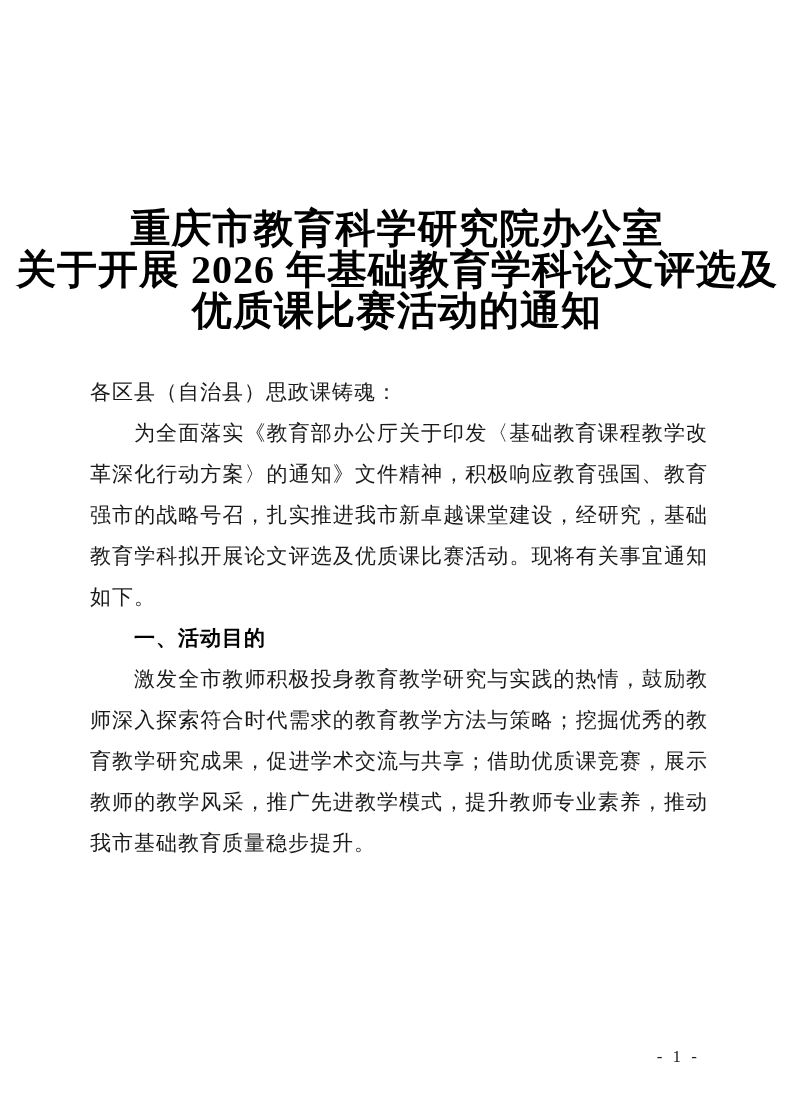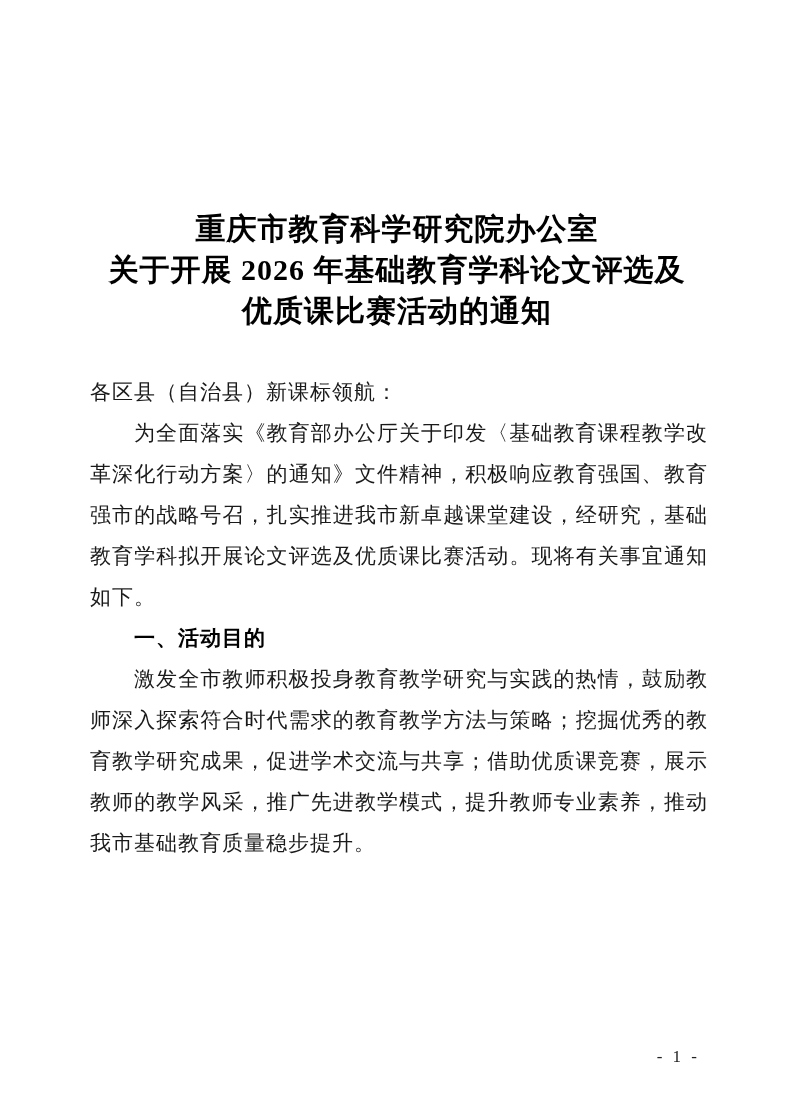--- a/index.html
+++ b/index.html
@@ -16,21 +16,21 @@
     color: #141414;
     font-family: "Liberation Serif", "DejaVu Serif", serif;
   }
   .title-block {
     position: absolute;
     top: 208px;
     left: 0;
     width: 794px;
     text-align: center;
     font-weight: bold;
-    font-size: 30px;
+    font-size: 40px;
     line-height: 41px;
     letter-spacing: 1px;
     color: #000000;
   }
   .title-line {
     white-space: nowrap;
   }
   .content {
     position: absolute;
     top: 372px;
@@ -75,21 +75,21 @@
 
 <div class="page">
 
   <div class="title-block">
     <div class="title-line">重庆市教育科学研究院办公室</div>
     <div class="title-line">关于开展 2026 年基础教育学科论文评选及</div>
     <div class="title-line">优质课比赛活动的通知</div>
   </div>
 
   <div class="content">
-    <p>各区县（自治县）新课标领航：</p>
+    <p>各区县（自治县）思政课铸魂：</p>
     <p class="indent">为全面落实《教育部办公厅关于印发〈基础教育课程教学改革深化行动方案〉的通知》文件精神，积极响应教育强国、教育强市的战略号召，扎实推进我市新卓越课堂建设，经研究，基础教育学科拟开展论文评选及优质课比赛活动。现将有关事宜通知如下。</p>
     <p class="section-heading">一、活动目的</p>
     <p class="indent">激发全市教师积极投身教育教学研究与实践的热情，鼓励教师深入探索符合时代需求的教育教学方法与策略；挖掘优秀的教育教学研究成果，促进学术交流与共享；借助优质课竞赛，展示教师的教学风采，推广先进教学模式，提升教师专业素养，推动我市基础教育质量稳步提升。</p>
   </div>
 
   <div class="page-number">- 1 -</div>
 
 </div>
 
 </body></html>

